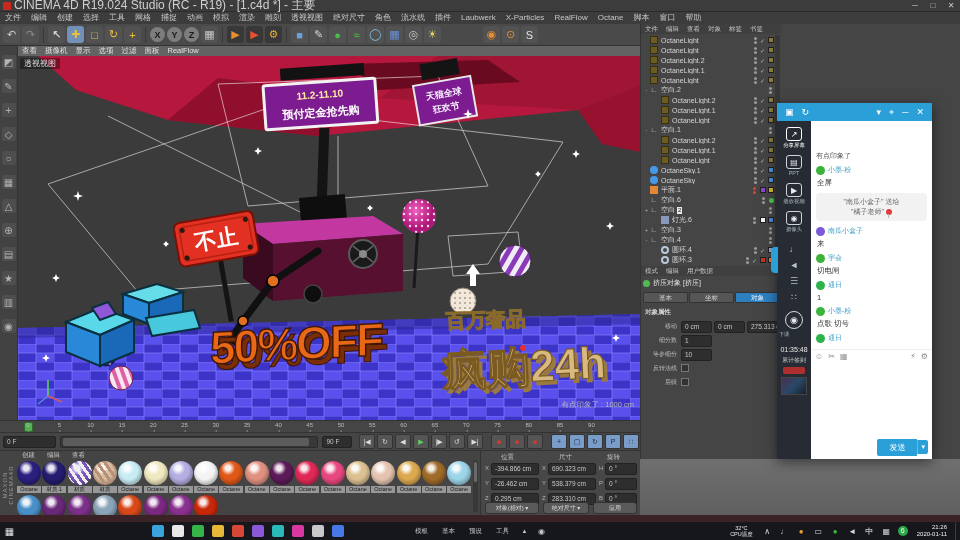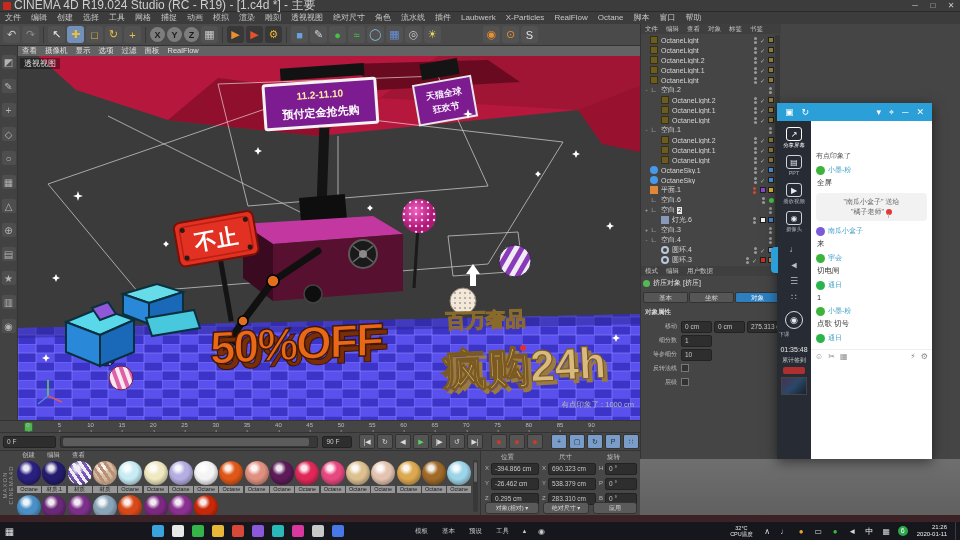--- a/index.html
+++ b/index.html
@@ -873,20 +873,24 @@
         </div>
       <div id="inputbar">
           <span class="ibico">☺</span>
           <span class="ibico">✂</span>
           <span class="ibico">▦</span>
           <span style="flex: 1 1 0%;"></span>
           <span class="ibico" style="margin: 0px 0px 0px 5px;">⚡</span>
           <span class="ibico" style="margin: 0px 0px 0px 5px;">⚙</span>
         </div>
       <div class="s" style="left:0;top:242px;width:121px;height:72px;background:#fff"></div>
+      <div id="sendrow">
+        <span id="sendbtn">发送</span>
+        <span id="senddd">▾</span>
+      </div>
     </div>
   </div>
 
 
   <div id="taskbar" class="s">
     <span class="tico" style="color:#e8e8e8;margin-left:4px;font-size:10px">▦</span>
     <span style="width:130px"></span>
     <span id="tbapps" class="flex">
         <span class="tapp" style="background: rgb(58, 163, 220);"></span>
         <span class="tapp" style="background: rgb(232, 232, 232);"></span>

